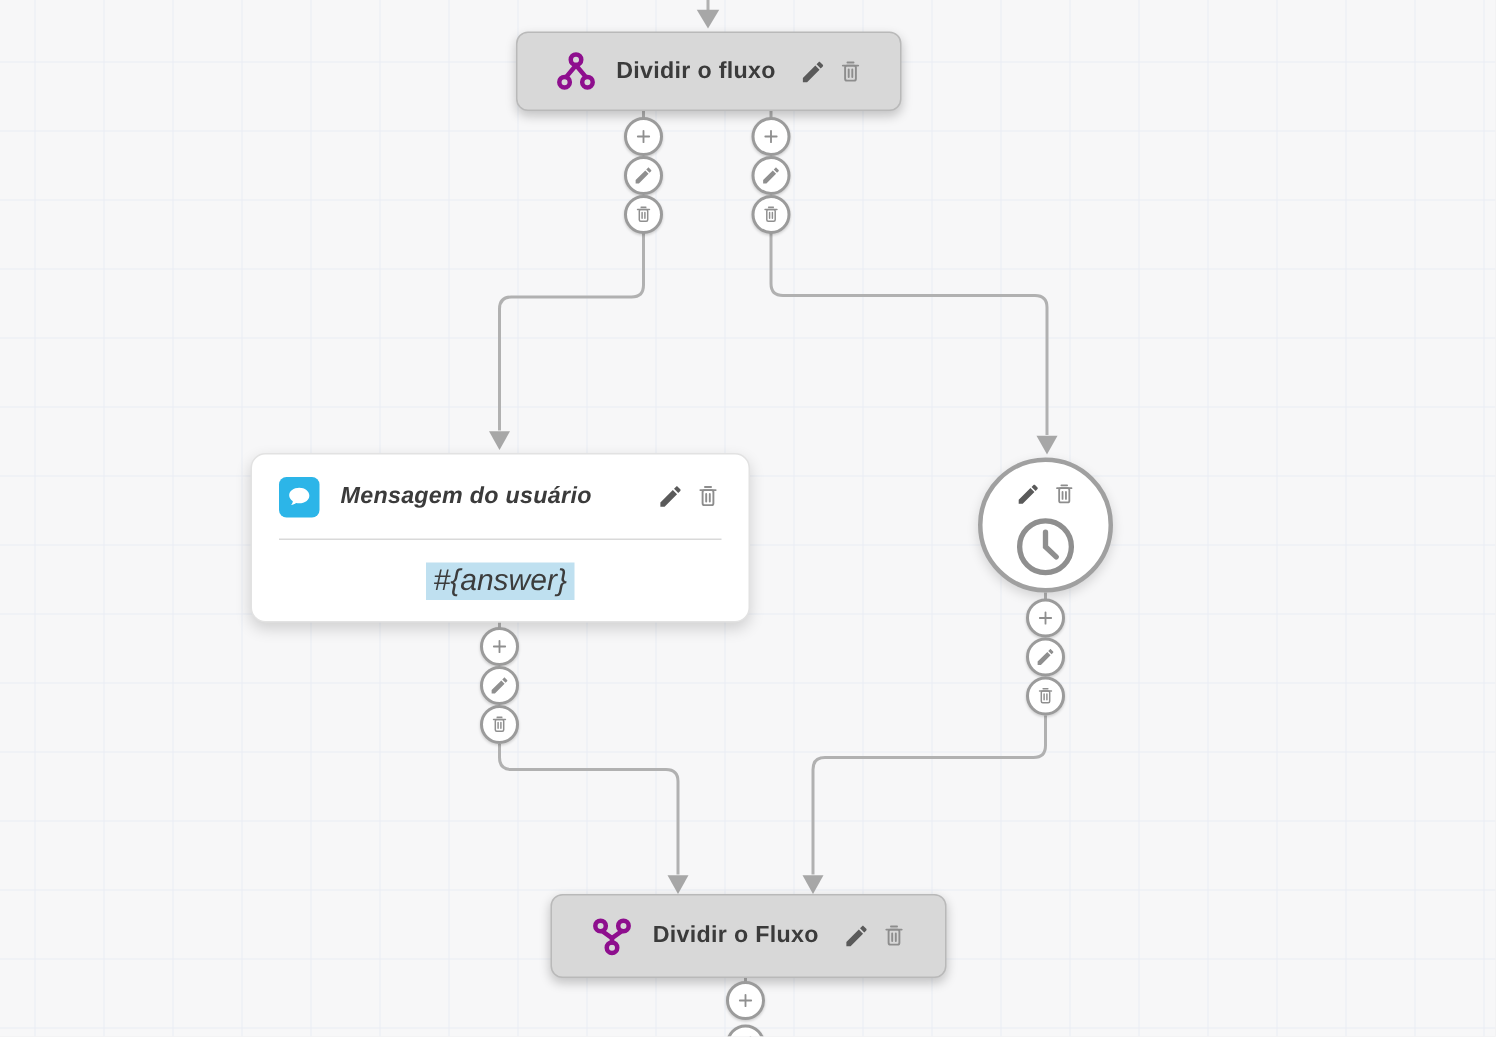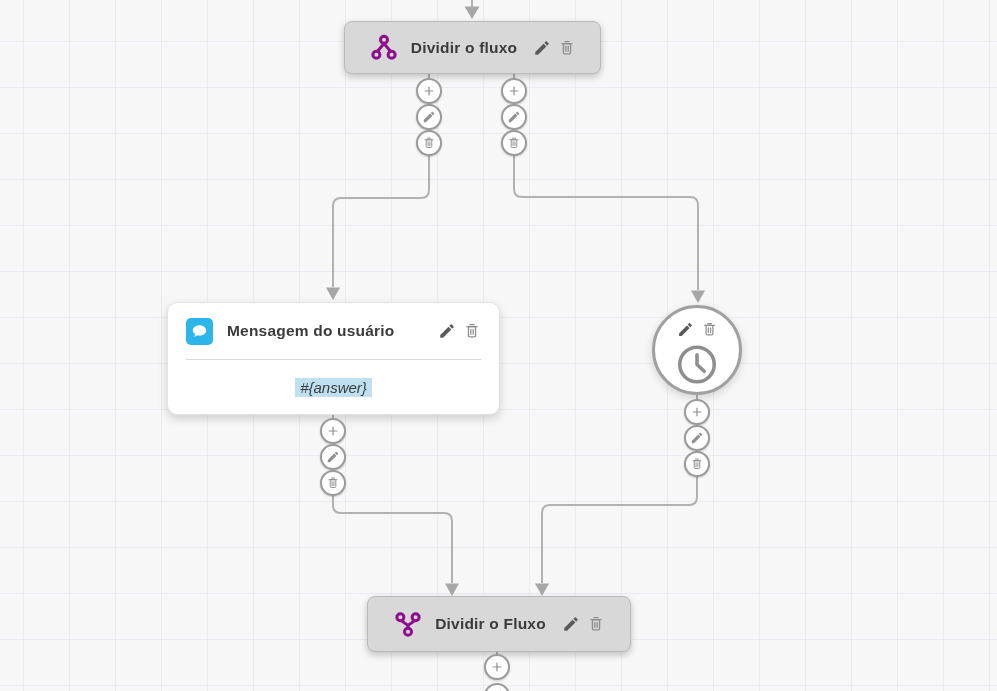--- a/index.html
+++ b/index.html
@@ -34,28 +34,28 @@
   .act.dark{color:#5a5a5a;}
   .act.lite{color:#8d8d8d;}
 
   
   .card{
     position:absolute; z-index:2; box-sizing:border-box;
     background:#fff; border:1px solid #e2e2e2; border-radius:10px;
     box-shadow:0 4px 10px rgba(0,0,0,.16);
     display:flex; flex-direction:column; cursor:pointer;
   }
-  .card-header{height:56px; display:flex; align-items:center; padding:0 18px;}
+  .card-header{height:56px; display:flex; align-items:center; padding:0 18px;font-style:italic;}
   .chat-sq{width:27px; height:27px; border-radius:5px; background:#2cb5e8;
     display:flex; align-items:center; justify-content:center; margin-right:14px;}
   .chat-sq svg{width:19px; height:19px; color:#ffffff;}
   .spacer{flex:1;}
   .divider{height:1px; background:#d9d9d9; margin:0 18px;}
   .card-body{flex:1; display:flex; align-items:center; justify-content:center;}
-  .var-chip{font-size:15px; font-style:italic; color:#3c3c3c; background:#bfe0f0; padding:1px 5px;}
+  .var-chip{font-size:20px; font-style:italic; color:#3c3c3c; background:#bfe0f0; padding:1px 5px;}
 
   
   .circle-node{
     position:absolute; z-index:2; box-sizing:border-box; width:90px; height:90px;
     background:#fff; border:3px solid #a0a0a0; border-radius:50%;
     box-shadow:0 3px 8px rgba(0,0,0,.15); cursor:pointer;
   }
   .circle-acts{position:absolute; left:0; right:0; top:13px; display:flex; justify-content:center; gap:7px;}
   .circle-acts .act svg{width:17px; height:17px;}
   .clock-glyph{position:absolute; left:50%; top:34px; transform:translateX(-50%);

